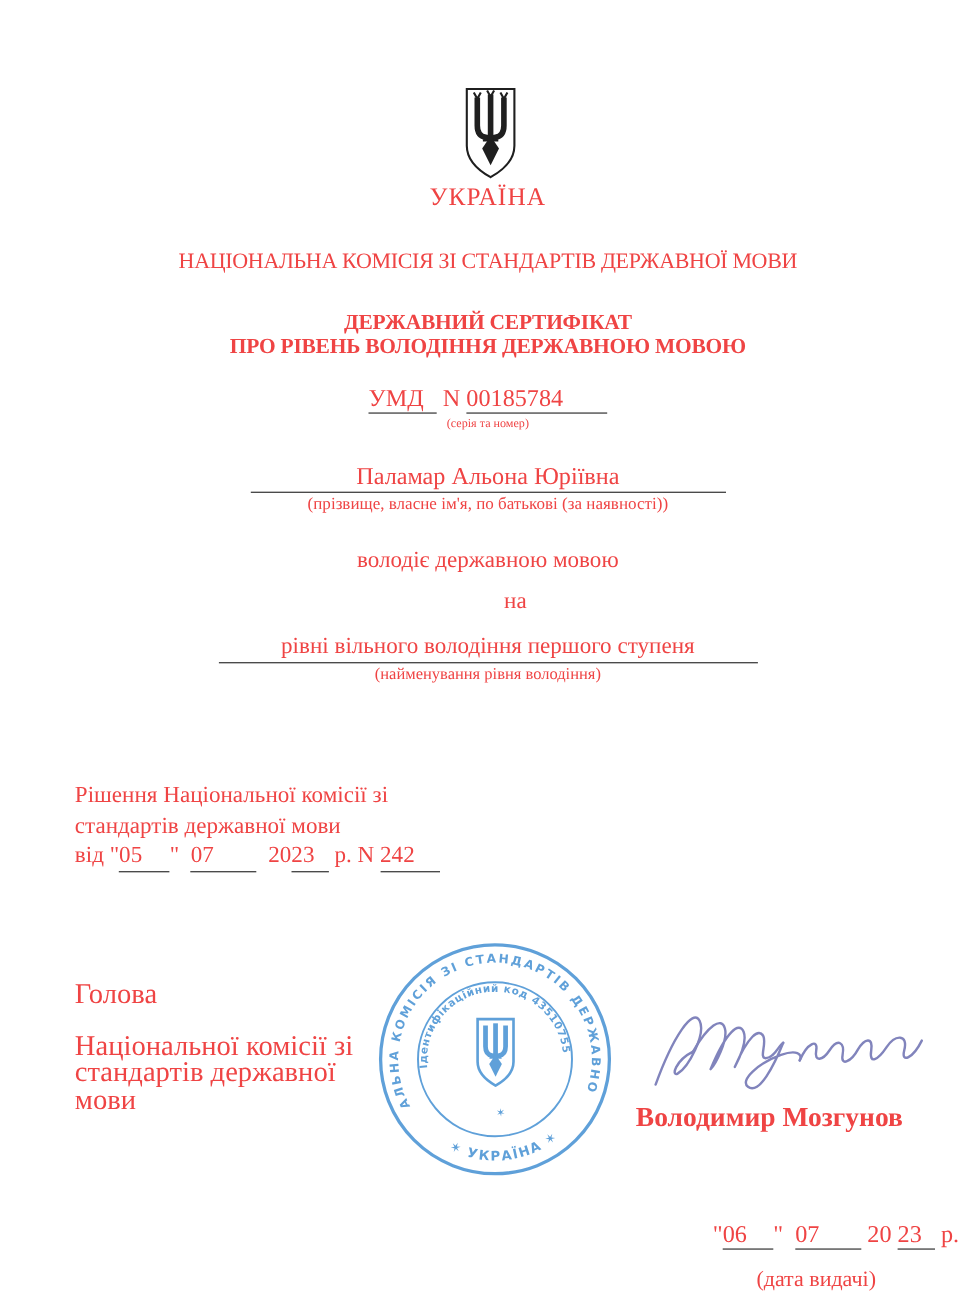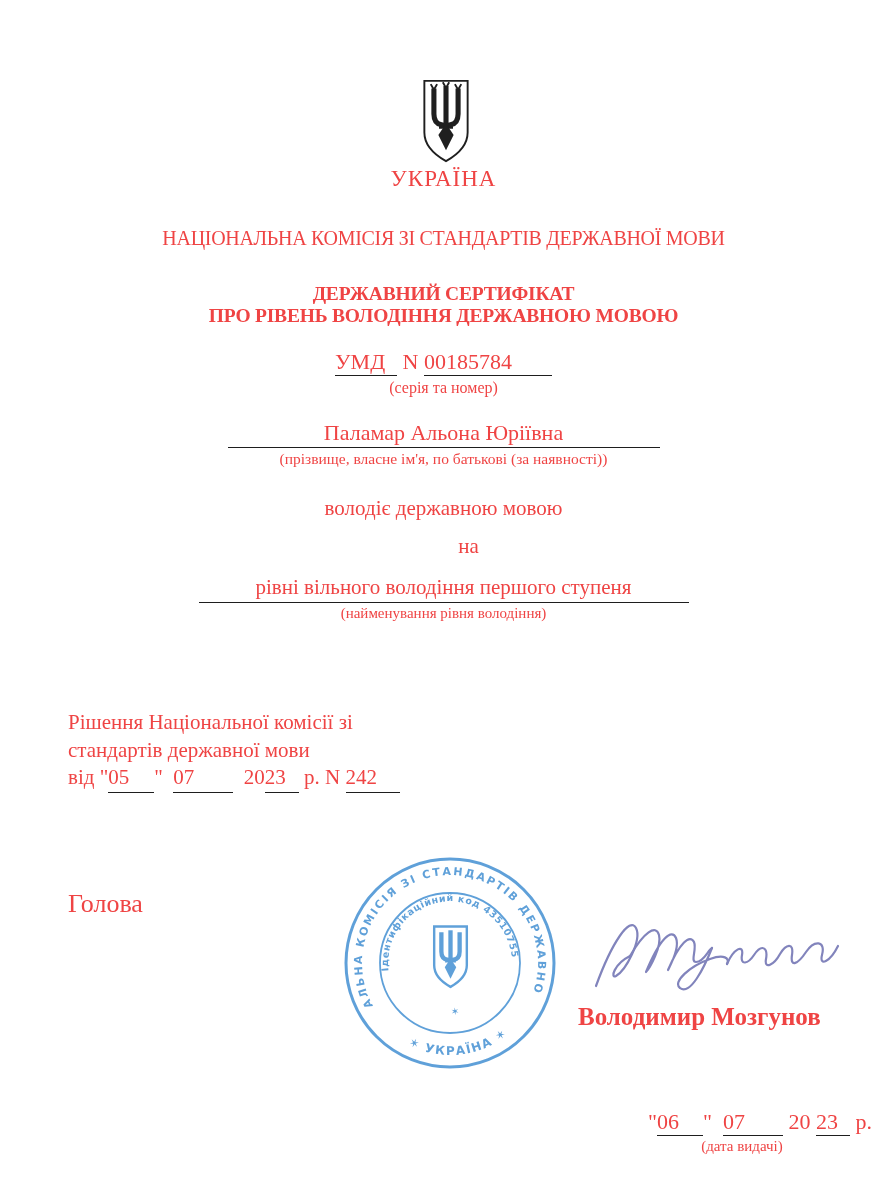--- a/index.html
+++ b/index.html
@@ -12,21 +12,21 @@
     overflow:hidden;
   }
   .abs{position:absolute;}
   .ctr{left:0;width:887px;text-align:center;}
 
   .country{top:166px;font-size:23px;letter-spacing:1px;}
   .commission{top:227px;font-size:20px;letter-spacing:-0.3px;}
   .cert-title{top:283px;font-size:19.5px;font-weight:bold;line-height:22px;letter-spacing:-0.2px;}
 
   .serial{top:349px;font-size:22px;}
-  .serial .cap{font-size:16px;margin-top:3px;}
+  .serial .cap{font-size:11px;margin-top:3px;}
 
   .holder{top:420px;}
   .holder .line{display:inline-block;width:432px;border-bottom:1.5px solid #1e1e1e;
                 font-size:22px;padding-bottom:1px;}
   .holder .cap{font-size:15.5px;margin-top:2px;}
 
   .statement{top:496px;font-size:21px;}
   .prep{top:534px;font-size:21px;padding-left:25px;}
 
   .level{top:575px;}
@@ -44,21 +44,21 @@
   .u-number{min-width:128px;}
 
   .chief{left:68px;top:892px;font-size:26px;line-height:24.5px;}
   .chief .org{margin-top:22px;}
 
   .stamp{left:340px;top:853px;}
   .sig{left:586px;top:902px;}
   .signer{left:578px;top:1003px;font-size:25px;font-weight:bold;}
 
   .issue{left:648px;top:1109px;font-size:22px;white-space:nowrap;}
-  .issue .cap{font-size:15px;margin-top:2px;text-align:center;width:188px;}
+  .issue .cap{font-size:20px;margin-top:16px;text-align:center;width:188px;}
 </style>
 </head>
 <body>
 
 <div class="page">
 
   <div class="abs" style="left:414px;top:79px;">
     <svg width="64" height="84" viewBox="0 0 100 132">
       <path d="M16 3 H84 V84 Q84 110 50 129 Q16 110 16 84 Z" fill="#ffffff" stroke="#1f1f1f" stroke-width="3"></path>
       <g stroke="#1f1f1f" stroke-width="8" fill="none">
@@ -104,20 +104,25 @@
   </div>
 
   <div class="abs decision">
     <div>Рішення Національної комісії зі</div>
     <div>стандартів державної мови</div>
     <div><span>від</span> <span>"</span><span class="u u-day">05</span><span>"</span>&nbsp;&nbsp;<span class="u u-month">07</span>&nbsp;&nbsp;<span>20</span><span class="u u-year">23</span> <span>р.</span> <span>N</span> <span class="u u-num">242</span></div>
   </div>
 
   <div class="abs chief">
     <div>Голова</div>
+    <div class="org">
+      <div>Національної комісії зі</div>
+      <div>стандартів державної</div>
+      <div>мови</div>
+    </div>
   </div>
 
   <div class="abs stamp">
     <svg width="220" height="220" viewBox="0 0 220 220" style="opacity:0.88;">
       <defs>
         <path id="arcOuter" d="M 30.2 147.2 A 88 88 0 1 1 189.8 147.2" fill="none"></path>
         <path id="arcBottom" d="M 39.5 169.1 A 92 92 0 0 0 180.5 169.1" fill="none"></path>
         <path id="arcInner" d="M 48.2 115.4 A 62 62 0 1 1 171.8 115.4" fill="none"></path>
       </defs>
       <circle cx="110" cy="110" r="104" fill="none" stroke="#4a94d4" stroke-width="3"></circle>

